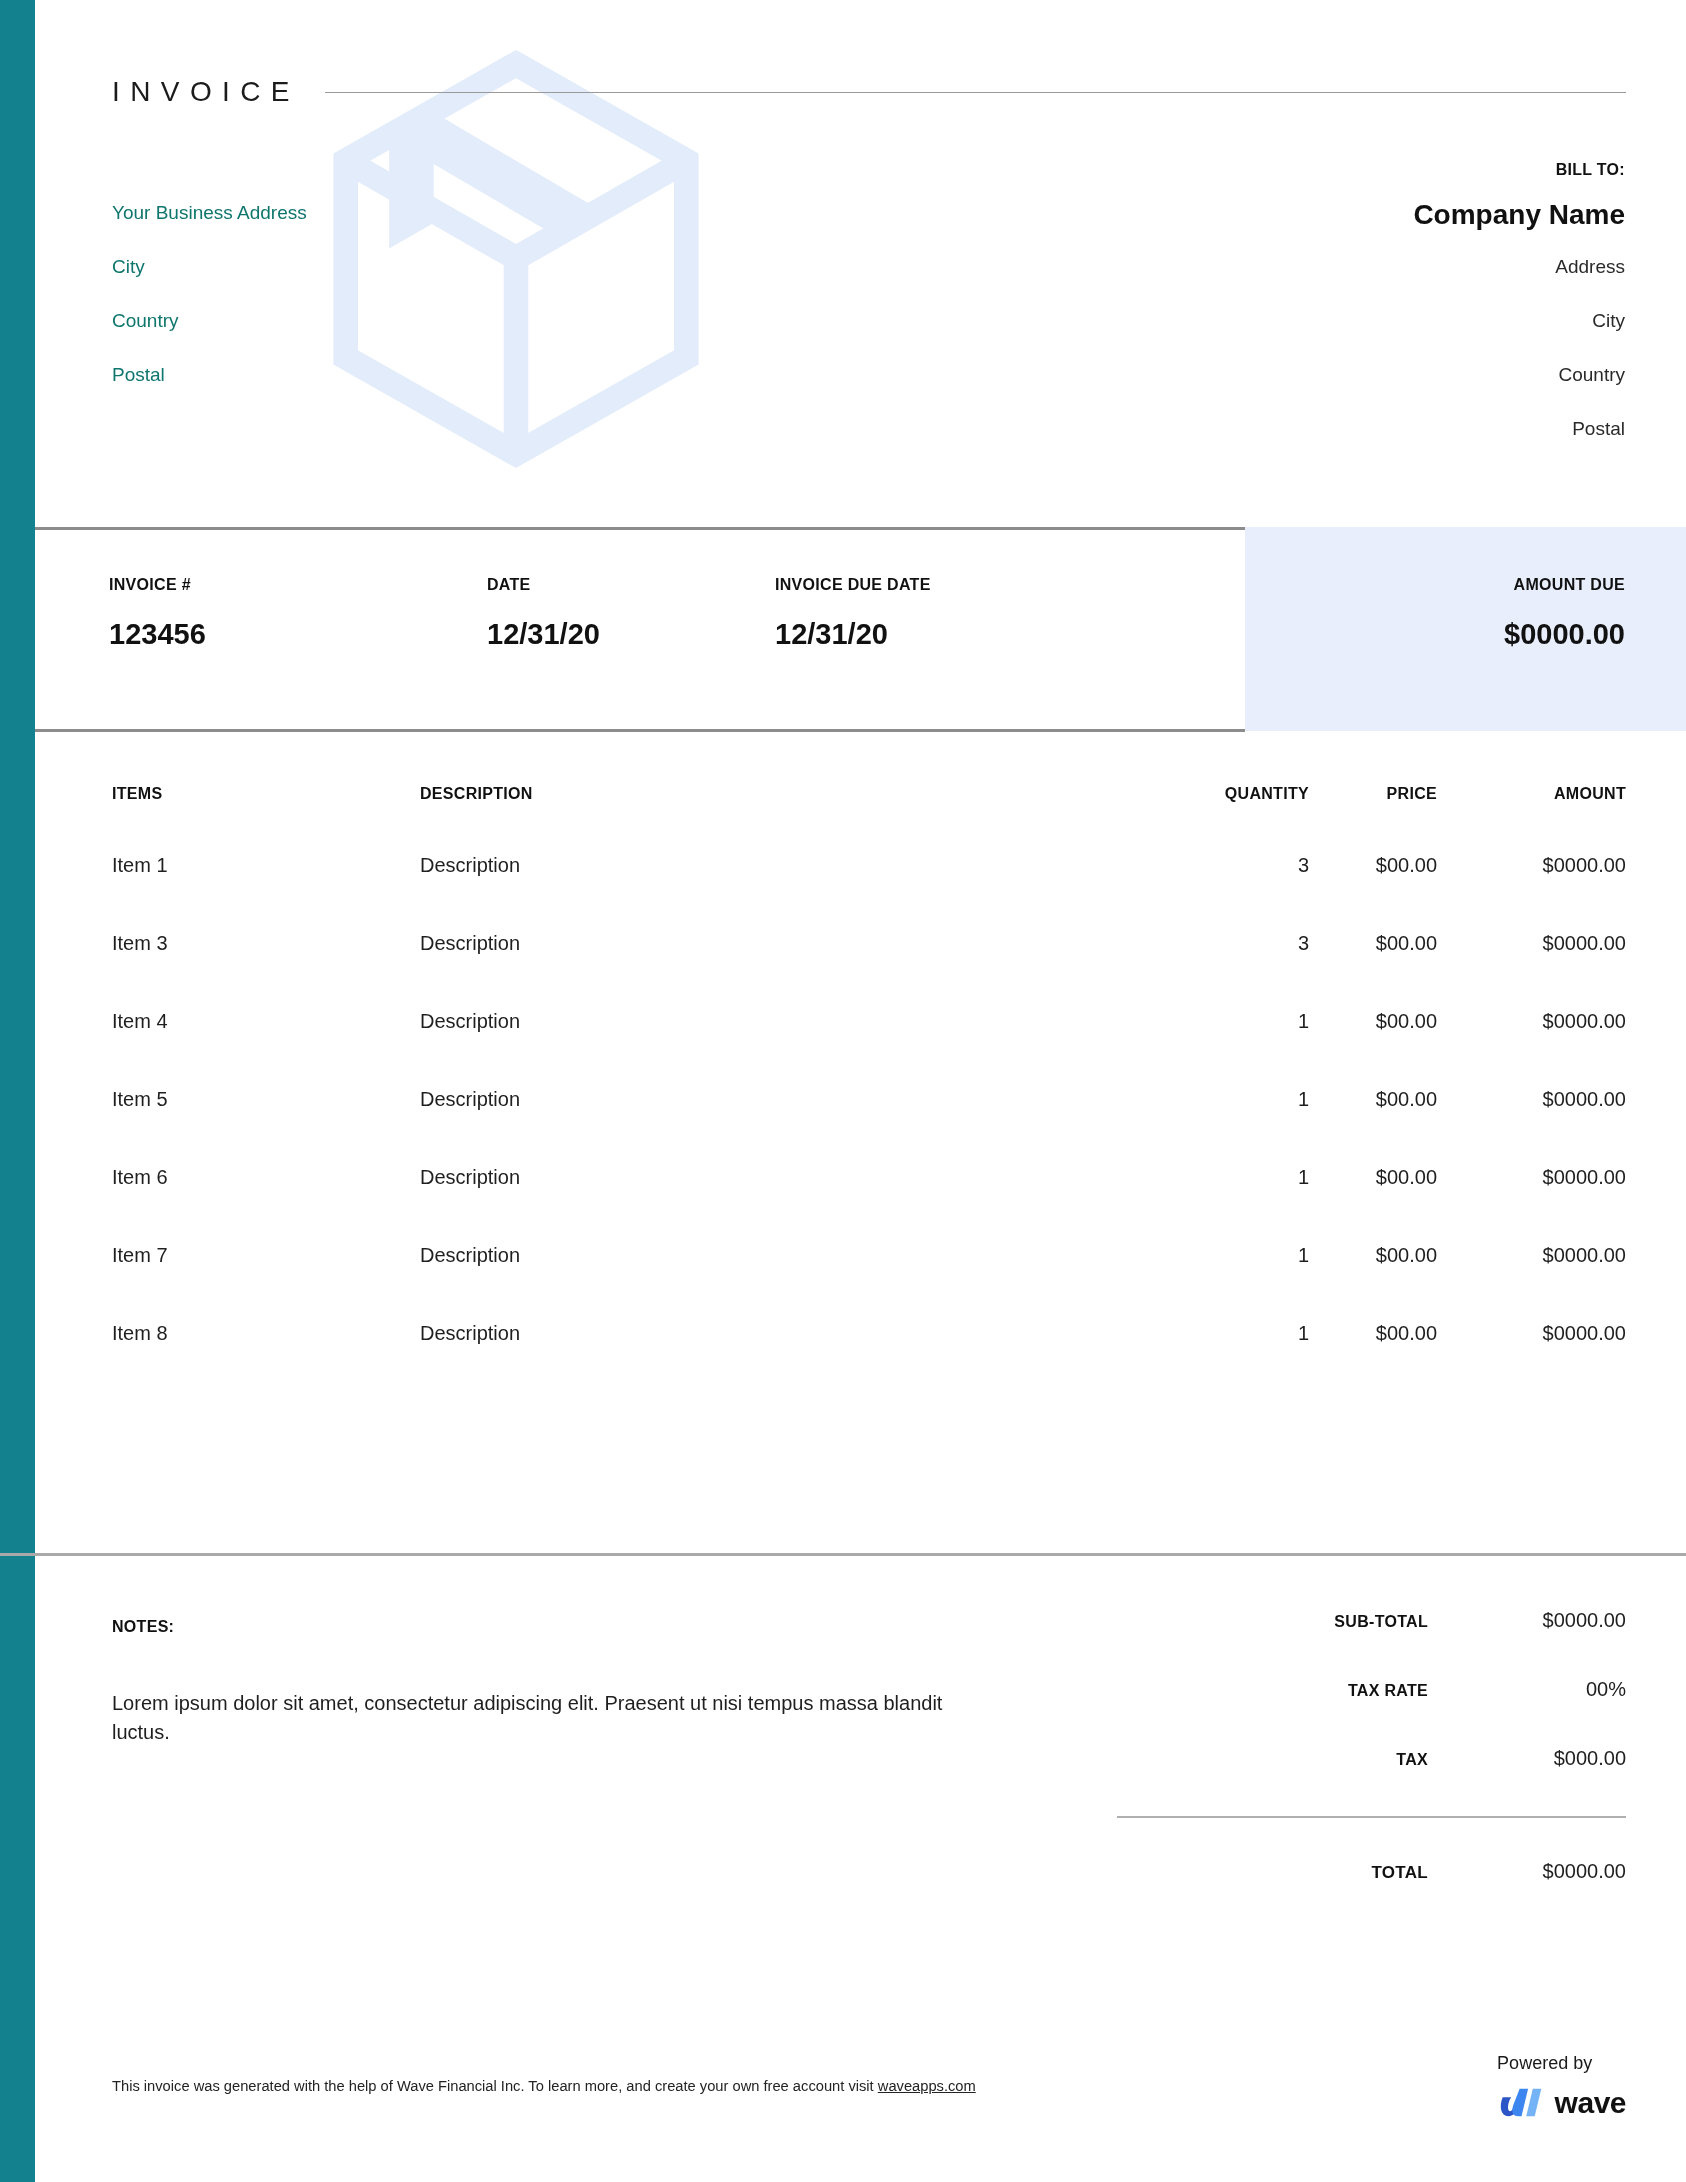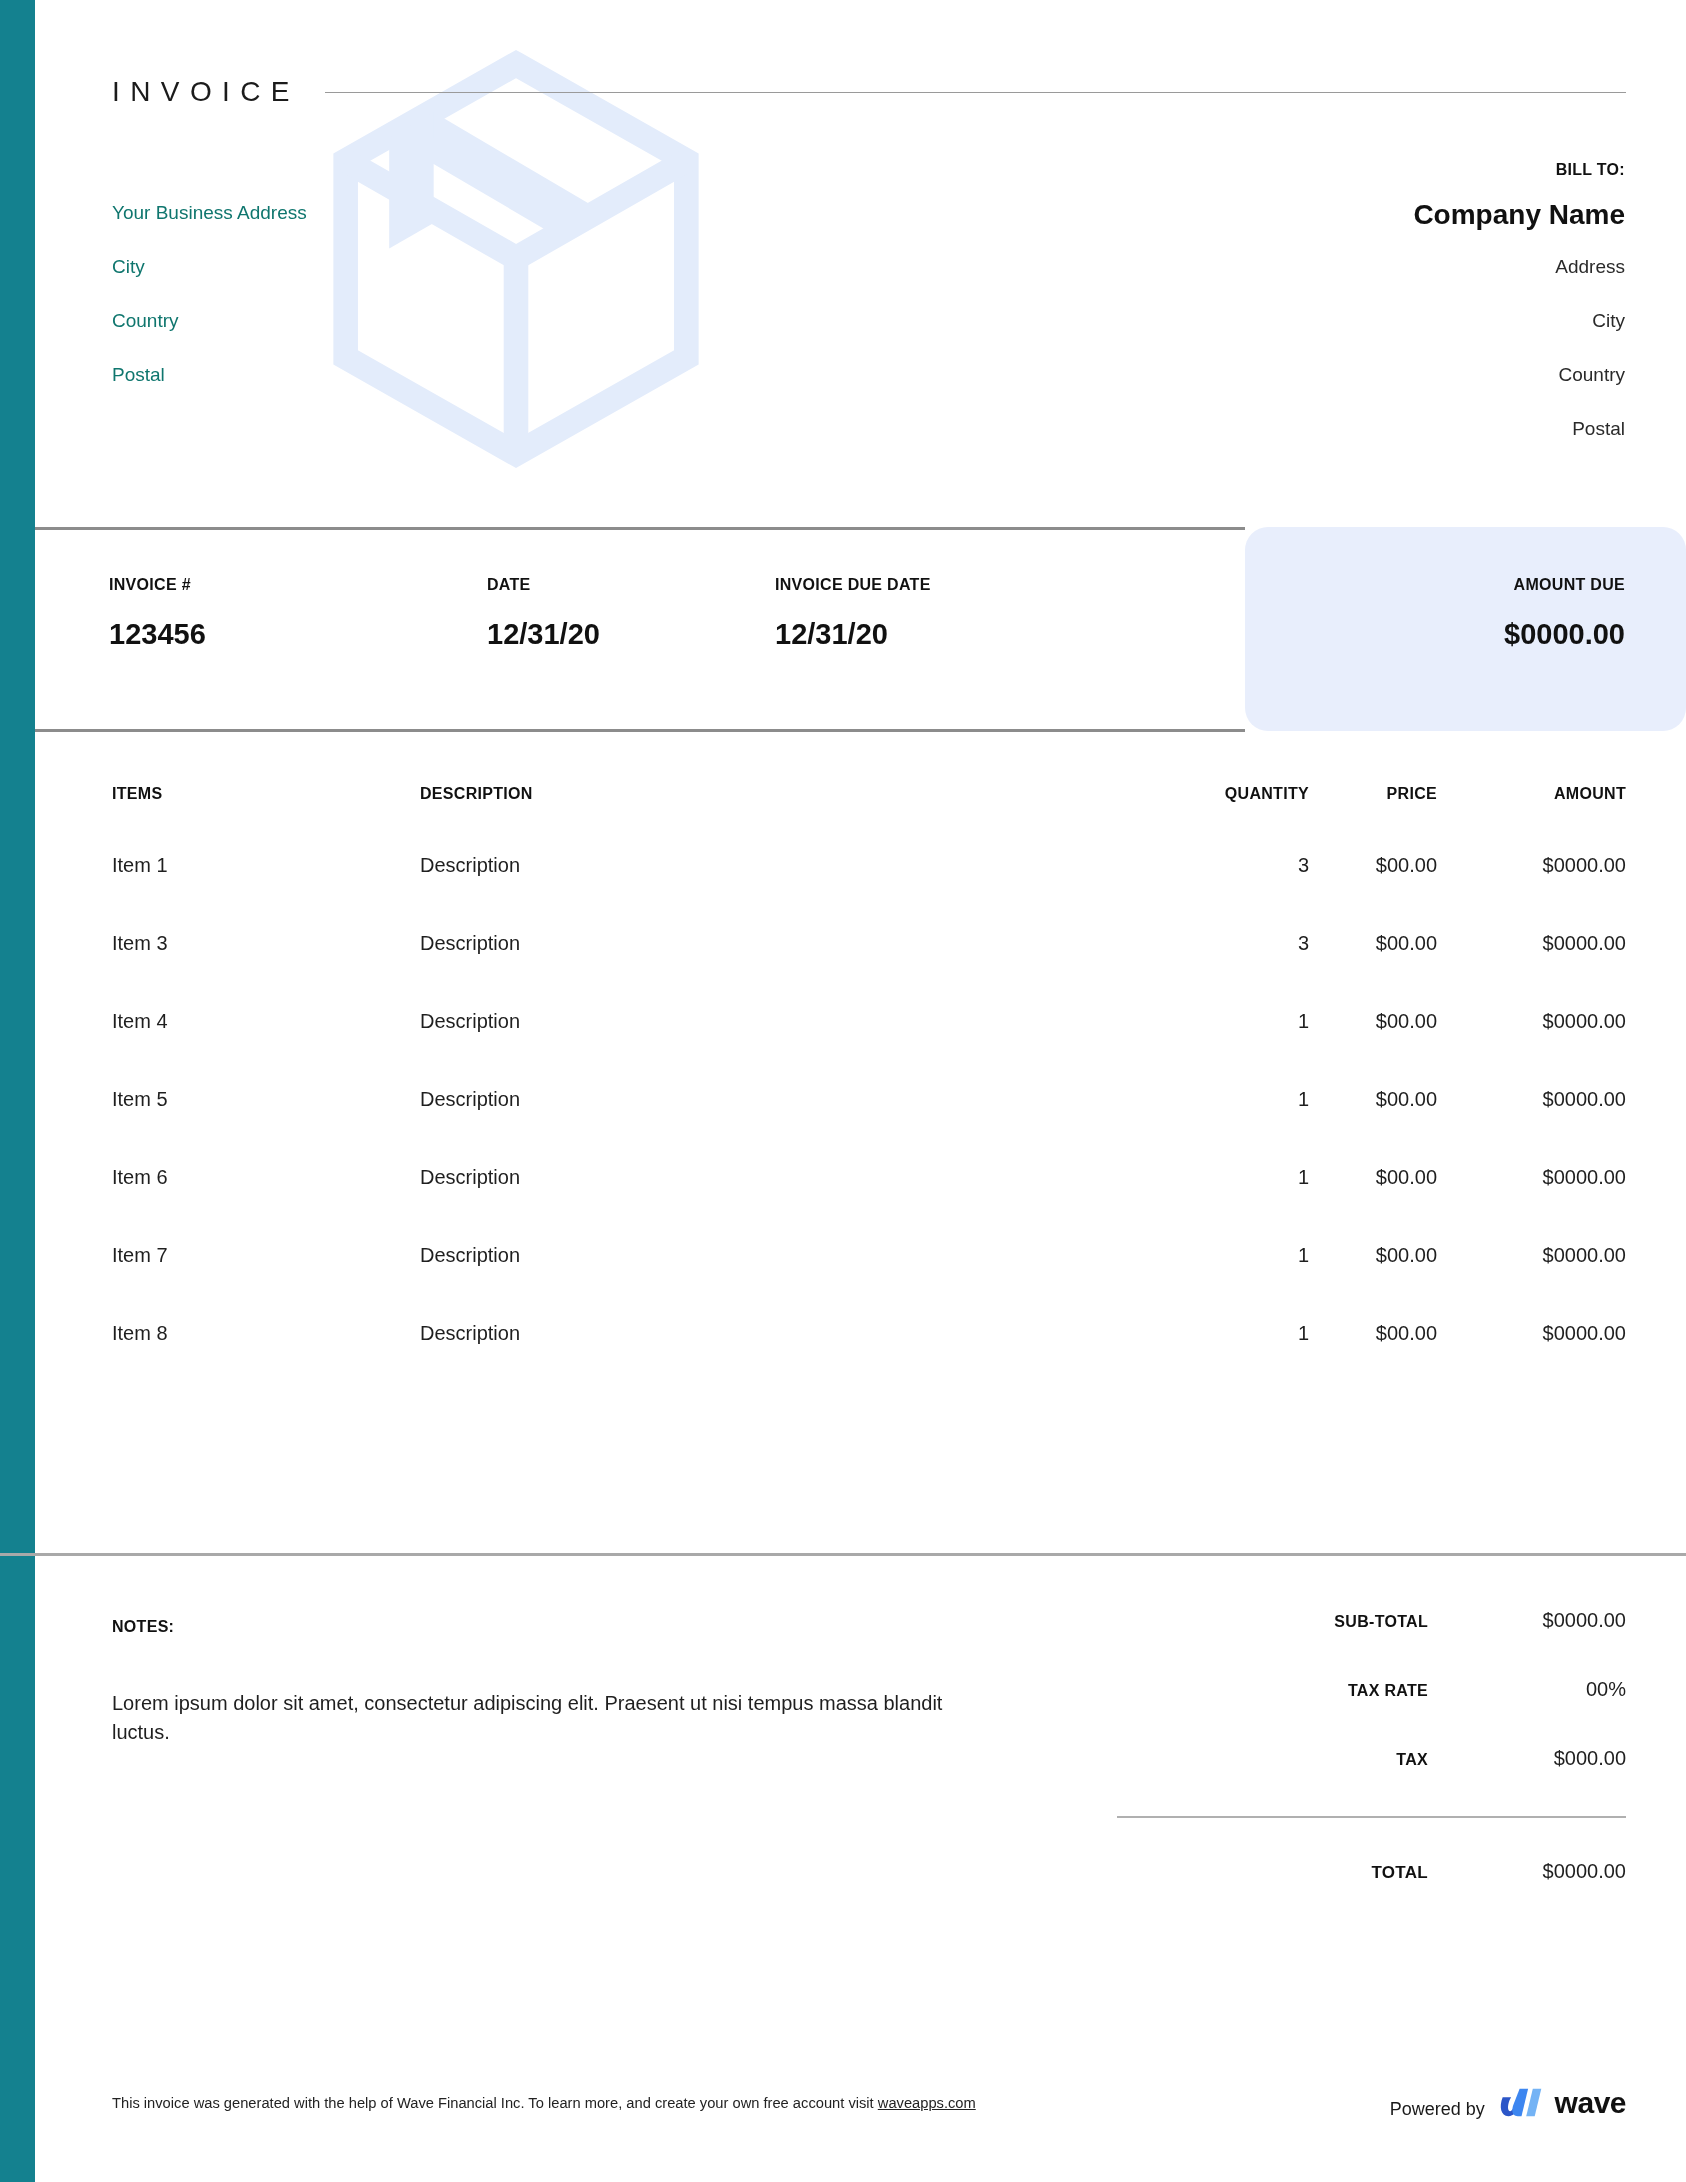--- a/index.html
+++ b/index.html
@@ -29,21 +29,21 @@
 
   .billto-block { position:absolute; right:61px; top:161px; width:606px; text-align:right; }
   .billto-label { font-size:16px; font-weight:bold; color:#111; letter-spacing:0.3px; margin-bottom:21px; }
   .billto-name { font-size:28px; font-weight:bold; color:#111; line-height:1.1; margin-bottom:26.5px; }
   .billto-line { font-size:19px; color:#2a2a2a; line-height:1; margin-bottom:35px; }
 
   
   .meta-bar { position:absolute; left:35px; top:527px; width:1651px; height:204px; }
   .meta-rule-top { position:absolute; left:0; top:0; width:1210px; height:2.8px; background:#8c8c8c; }
   .meta-rule-bottom { position:absolute; left:0; top:202px; width:1210px; height:2.8px; background:#8c8c8c; }
-  .amount-due-panel { position:absolute; left:1210px; top:0; width:441px; height:204px; background:#e8eefc;border-radius:23px; }
+  .amount-due-panel { position:absolute; left:1210px; top:0; width:441px; height:204px; background:#e8eefc; }
   .meta-cell { position:absolute; top:49px; }
   .meta-label { font-size:16px; font-weight:bold; color:#111; letter-spacing:0.3px; margin-bottom:24px; white-space:nowrap; }
   .meta-value { font-size:29px; font-weight:bold; color:#111; white-space:nowrap; }
   .meta-invoice { left:74px; }
   .meta-date { left:452px; }
   .meta-due { left:740px; }
   .amount-due-inner { position:absolute; right:61px; top:49px; text-align:right; }
 
   
   .items { position:absolute; left:112px; top:785px; width:1514px; }
@@ -68,21 +68,21 @@
   .total-label { font-size:16px; font-weight:bold; color:#111; letter-spacing:0.3px; text-align:right; flex:1; padding-right:32px; }
   .total-value { font-size:20px; color:#1f1f1f; text-align:right; min-width:166px; }
   .totals-rule { height:1.9px; background:#b0b0b0; margin:9.5px 0 42px 0; width:100%; }
   .grand .total-label { font-size:17px; }
   .grand .total-value { font-size:20px; }
 
   
   .footer { position:absolute; left:112px; bottom:62px; width:1514px; display:flex; align-items:center; justify-content:space-between; }
   .footer-text { font-size:14.7px; color:#232323; }
   .footer-link { color:#232323; text-decoration:underline; }
-  .powered { display:flex; align-items:flex-end; gap:12.3px; }
+  .powered { display:flex; align-items:flex-start; gap:12.3px;flex-direction:column; }
   .powered-label { font-size:18px; color:#1a1a1a; font-weight:400; }
   .wave-logo { display:flex; align-items:center; gap:8.5px; }
   .wave-mark { display:block; }
   .wave-word { font-size:30px; font-weight:bold; color:#111; letter-spacing:-0.5px; line-height:1; }
 </style>
 </head>
 <body>
 
 <div class="page">
 

